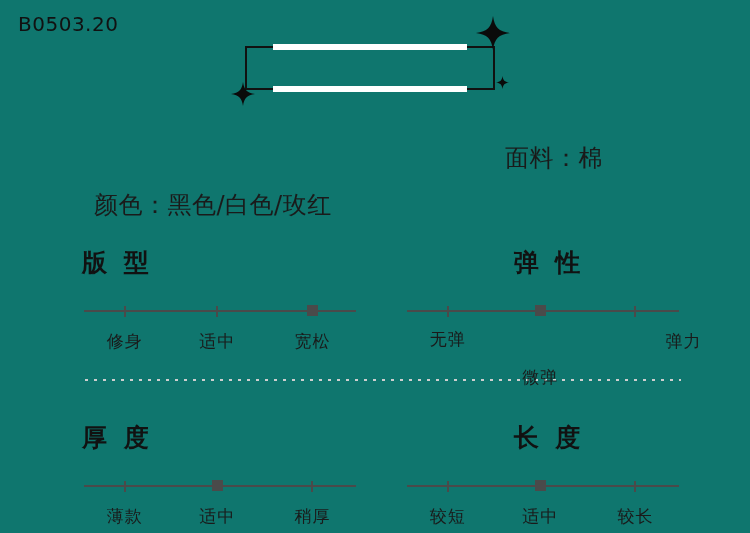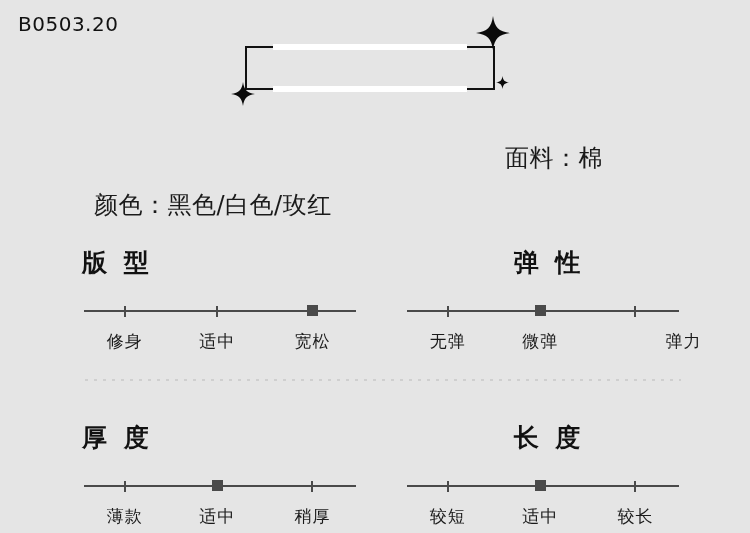--- a/index.html
+++ b/index.html
@@ -8,21 +8,21 @@
     background: #ffffff;
   }
   body {
     font-family: "DejaVu Sans", "Liberation Sans", sans-serif;
     color: #111111;
   }
   #page {
     position: relative;
     width: 750px;
     height: 533px;
-    background: #e5e5e5;
+    background: #0f766e;
     overflow: hidden;
   }
 
   
   .code {
     position: absolute;
     left: 18px;
     top: 12px;
     font-size: 20px;
     letter-spacing: 0.5px;
@@ -225,22 +225,22 @@
 
   <div class="meter meter-right meter-row1">
     <div class="meter-title">弹 性</div>
     <div class="meter-track">
       <div class="meter-line"></div>
     <div class="tick" style="left: 15%;"></div>
         <div class="knob" style="left: 49%;"></div>
         <div class="tick" style="left: 84%;"></div>
       </div>
     <div class="meter-labels">
-      <span class="meter-label" style="left: 15%;">无弹</span>
-      <span class="meter-label" style="left: 49%;">微弹</span>
+      <span class="meter-label" style="left: 15%; font-family: Liberation Mono, monospace;">无弹</span>
+      <span class="meter-label" style="left: 49%; margin-top: 36px;">微弹</span>
       <span class="meter-label" style="left: 84%; margin-left: 48px;">弹力</span>
     </div>
   </div>
 
   <div class="meter meter-left meter-row2">
     <div class="meter-title">厚 度</div>
     <div class="meter-track">
       <div class="meter-line"></div>
     <div class="tick" style="left: 15%;"></div>
         <div class="knob" style="left: 49%;"></div>

